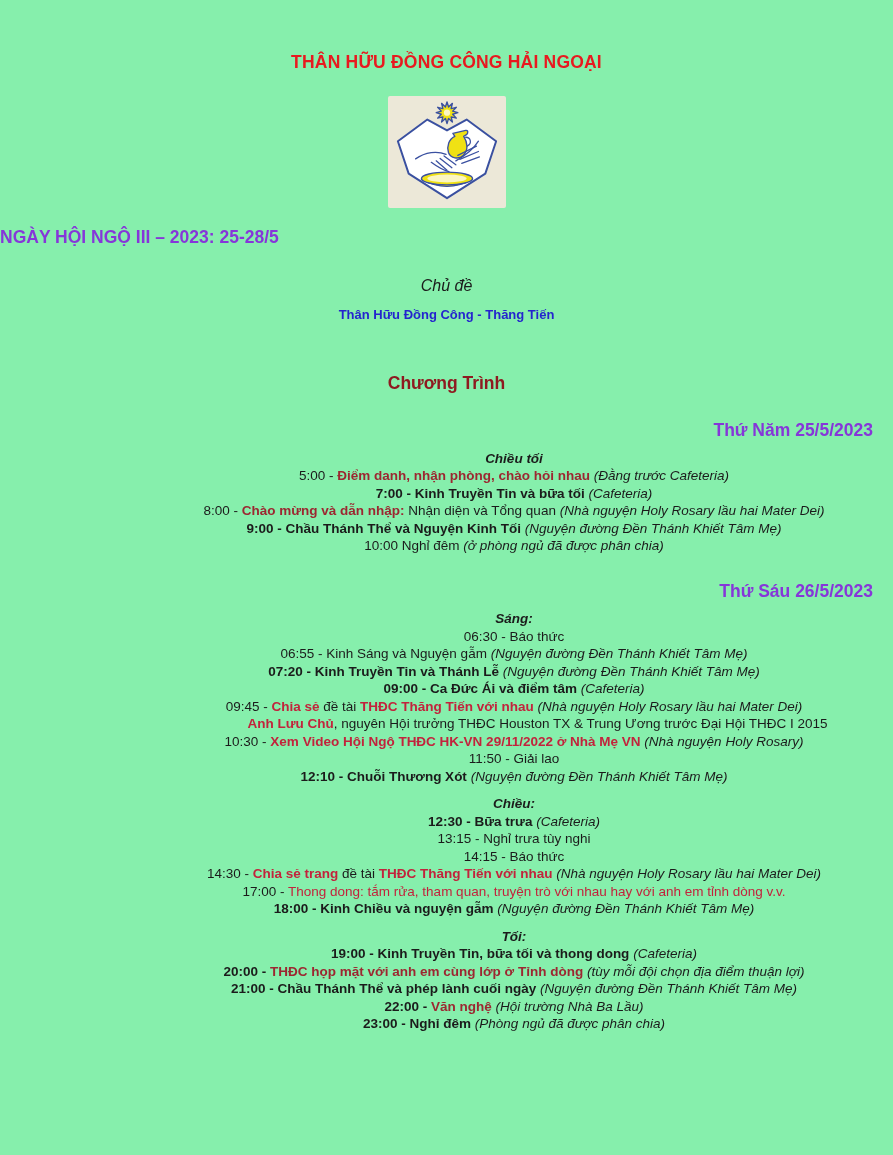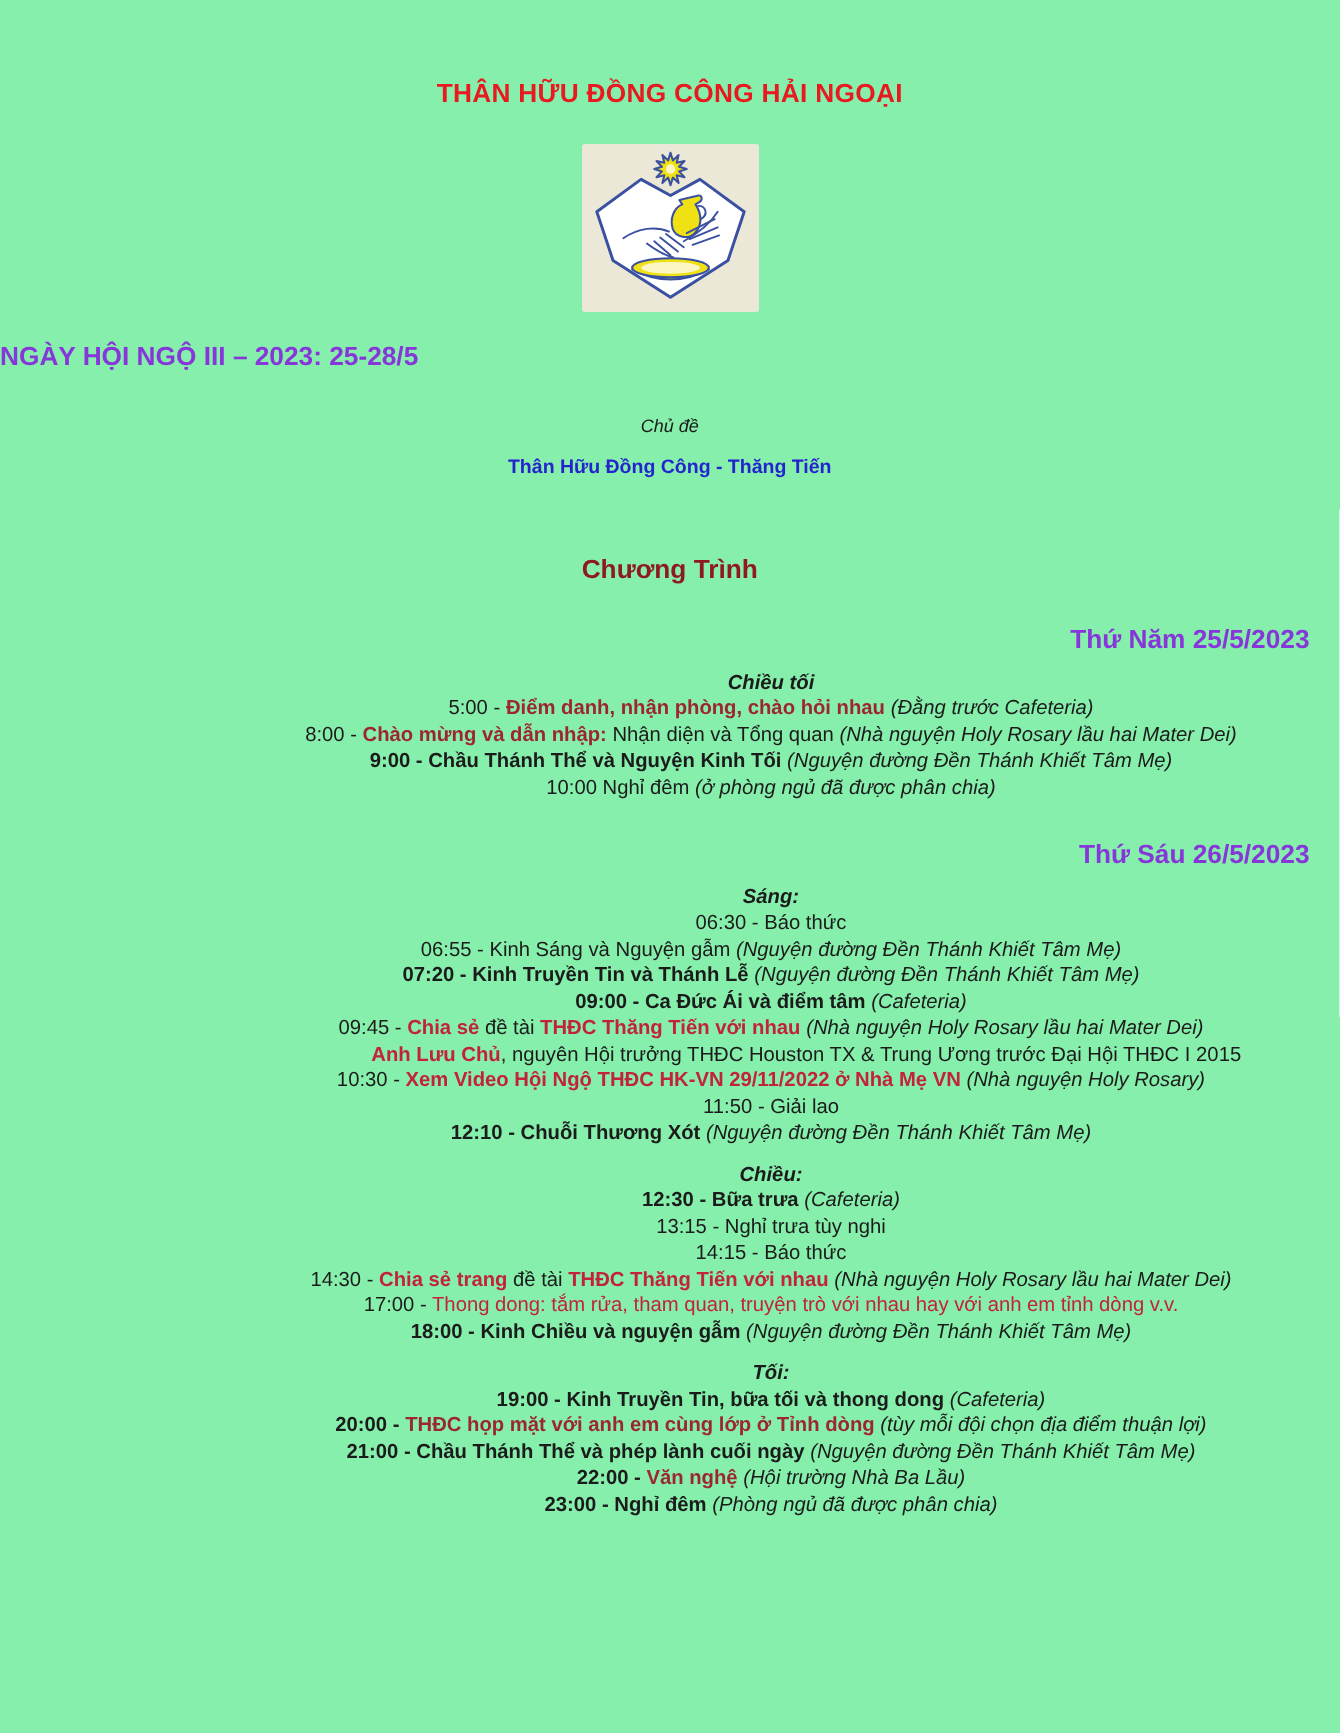--- a/index.html
+++ b/index.html
@@ -34,21 +34,21 @@
   .logo-wrap{display:flex;justify-content:center;margin-top:23px;}
   .logo-box{width:118px;height:112px;background:var(--logo-bg);border-radius:2px;}
   .logo-box svg{display:block;width:118px;height:112px;}
   .logo-fill{fill:#ffffff;stroke:var(--logo-line);stroke-width:2;stroke-linejoin:round;}
   .logo-yellow{fill:var(--logo-yellow);stroke:var(--logo-line);stroke-width:1.4;stroke-linejoin:round;}
   .logo-line{fill:none;stroke:var(--logo-line);stroke-width:1.3;stroke-linecap:round;}
   .event-title{
     margin-top:19px;
     font-size:17.5px;font-weight:bold;color:var(--purple);
   }
-  .theme-label{margin-top:29px;text-align:center;font-size:12px;font-style:italic;}
+  .theme-label{margin-top:29px;text-align:center;font-size:16px;font-style:italic;}
   .theme-title{margin-top:12px;text-align:center;font-size:13px;font-weight:bold;color:var(--blue);}
   .program-heading{margin-top:51px;text-align:center;font-size:17.5px;font-weight:bold;color:var(--program-maroon);}
   .day-heading{margin-top:28px;text-align:right;font-size:17.5px;font-weight:bold;color:var(--purple);}
   .schedule{margin-left:155px;margin-right:20px;font-size:13.5px;line-height:17.5px;}
   .section{margin-top:10px;text-align:center;}
   .day-0 .section:first-of-type{margin-top:27px;}
   .day-1 .section:first-of-type{margin-top:16px;}
   .section-label{font-weight:bold;font-style:italic;}
   .line{white-space:nowrap;}
   .line.indent{padding-left:47px;}
@@ -110,20 +110,21 @@
   <div class="theme-title">Thân Hữu Đồng Công - Thăng Tiến</div>
 
   <div class="program-heading">Chương Trình</div>
 
   <div class="schedule">
       <div class="day day-0">
         <div class="day-heading">Thứ Năm 25/5/2023</div>
         <div class="section">
           <div class="section-label">Chiều tối</div>
           <div class="line"><span class="seg-plain">5:00 - </span><span class="seg-maroon-bold">Điểm danh, nhận phòng, chào hỏi nhau</span><span class="seg-plain"> </span><span class="seg-italic">(Đằng trước Cafeteria)</span></div>
+          <div class="line"><span class="seg-bold">7:00 - Kinh Truyền Tin và bữa tối</span><span class="seg-plain"> </span><span class="seg-italic">(Cafeteria)</span></div>
           <div class="line"><span class="seg-plain">8:00 - </span><span class="seg-maroon-bold">Chào mừng và dẫn nhập:</span><span class="seg-plain"> Nhận diện và Tổng quan </span><span class="seg-italic">(Nhà nguyện Holy Rosary lầu hai Mater Dei)</span></div>
           <div class="line"><span class="seg-bold">9:00 - Chầu Thánh Thể và Nguyện Kinh Tối</span><span class="seg-plain"> </span><span class="seg-italic">(Nguyện đường Đền Thánh Khiết Tâm Mẹ)</span></div>
           <div class="line"><span class="seg-plain">10:00 Nghỉ đêm </span><span class="seg-italic">(ở phòng ngủ đã được phân chia)</span></div>
         </div>
       </div>
       <div class="day day-1">
         <div class="day-heading">Thứ Sáu 26/5/2023</div>
         <div class="section">
           <div class="section-label">Sáng:</div>
           <div class="line"><span class="seg-plain">06:30 - Báo thức</span></div>

